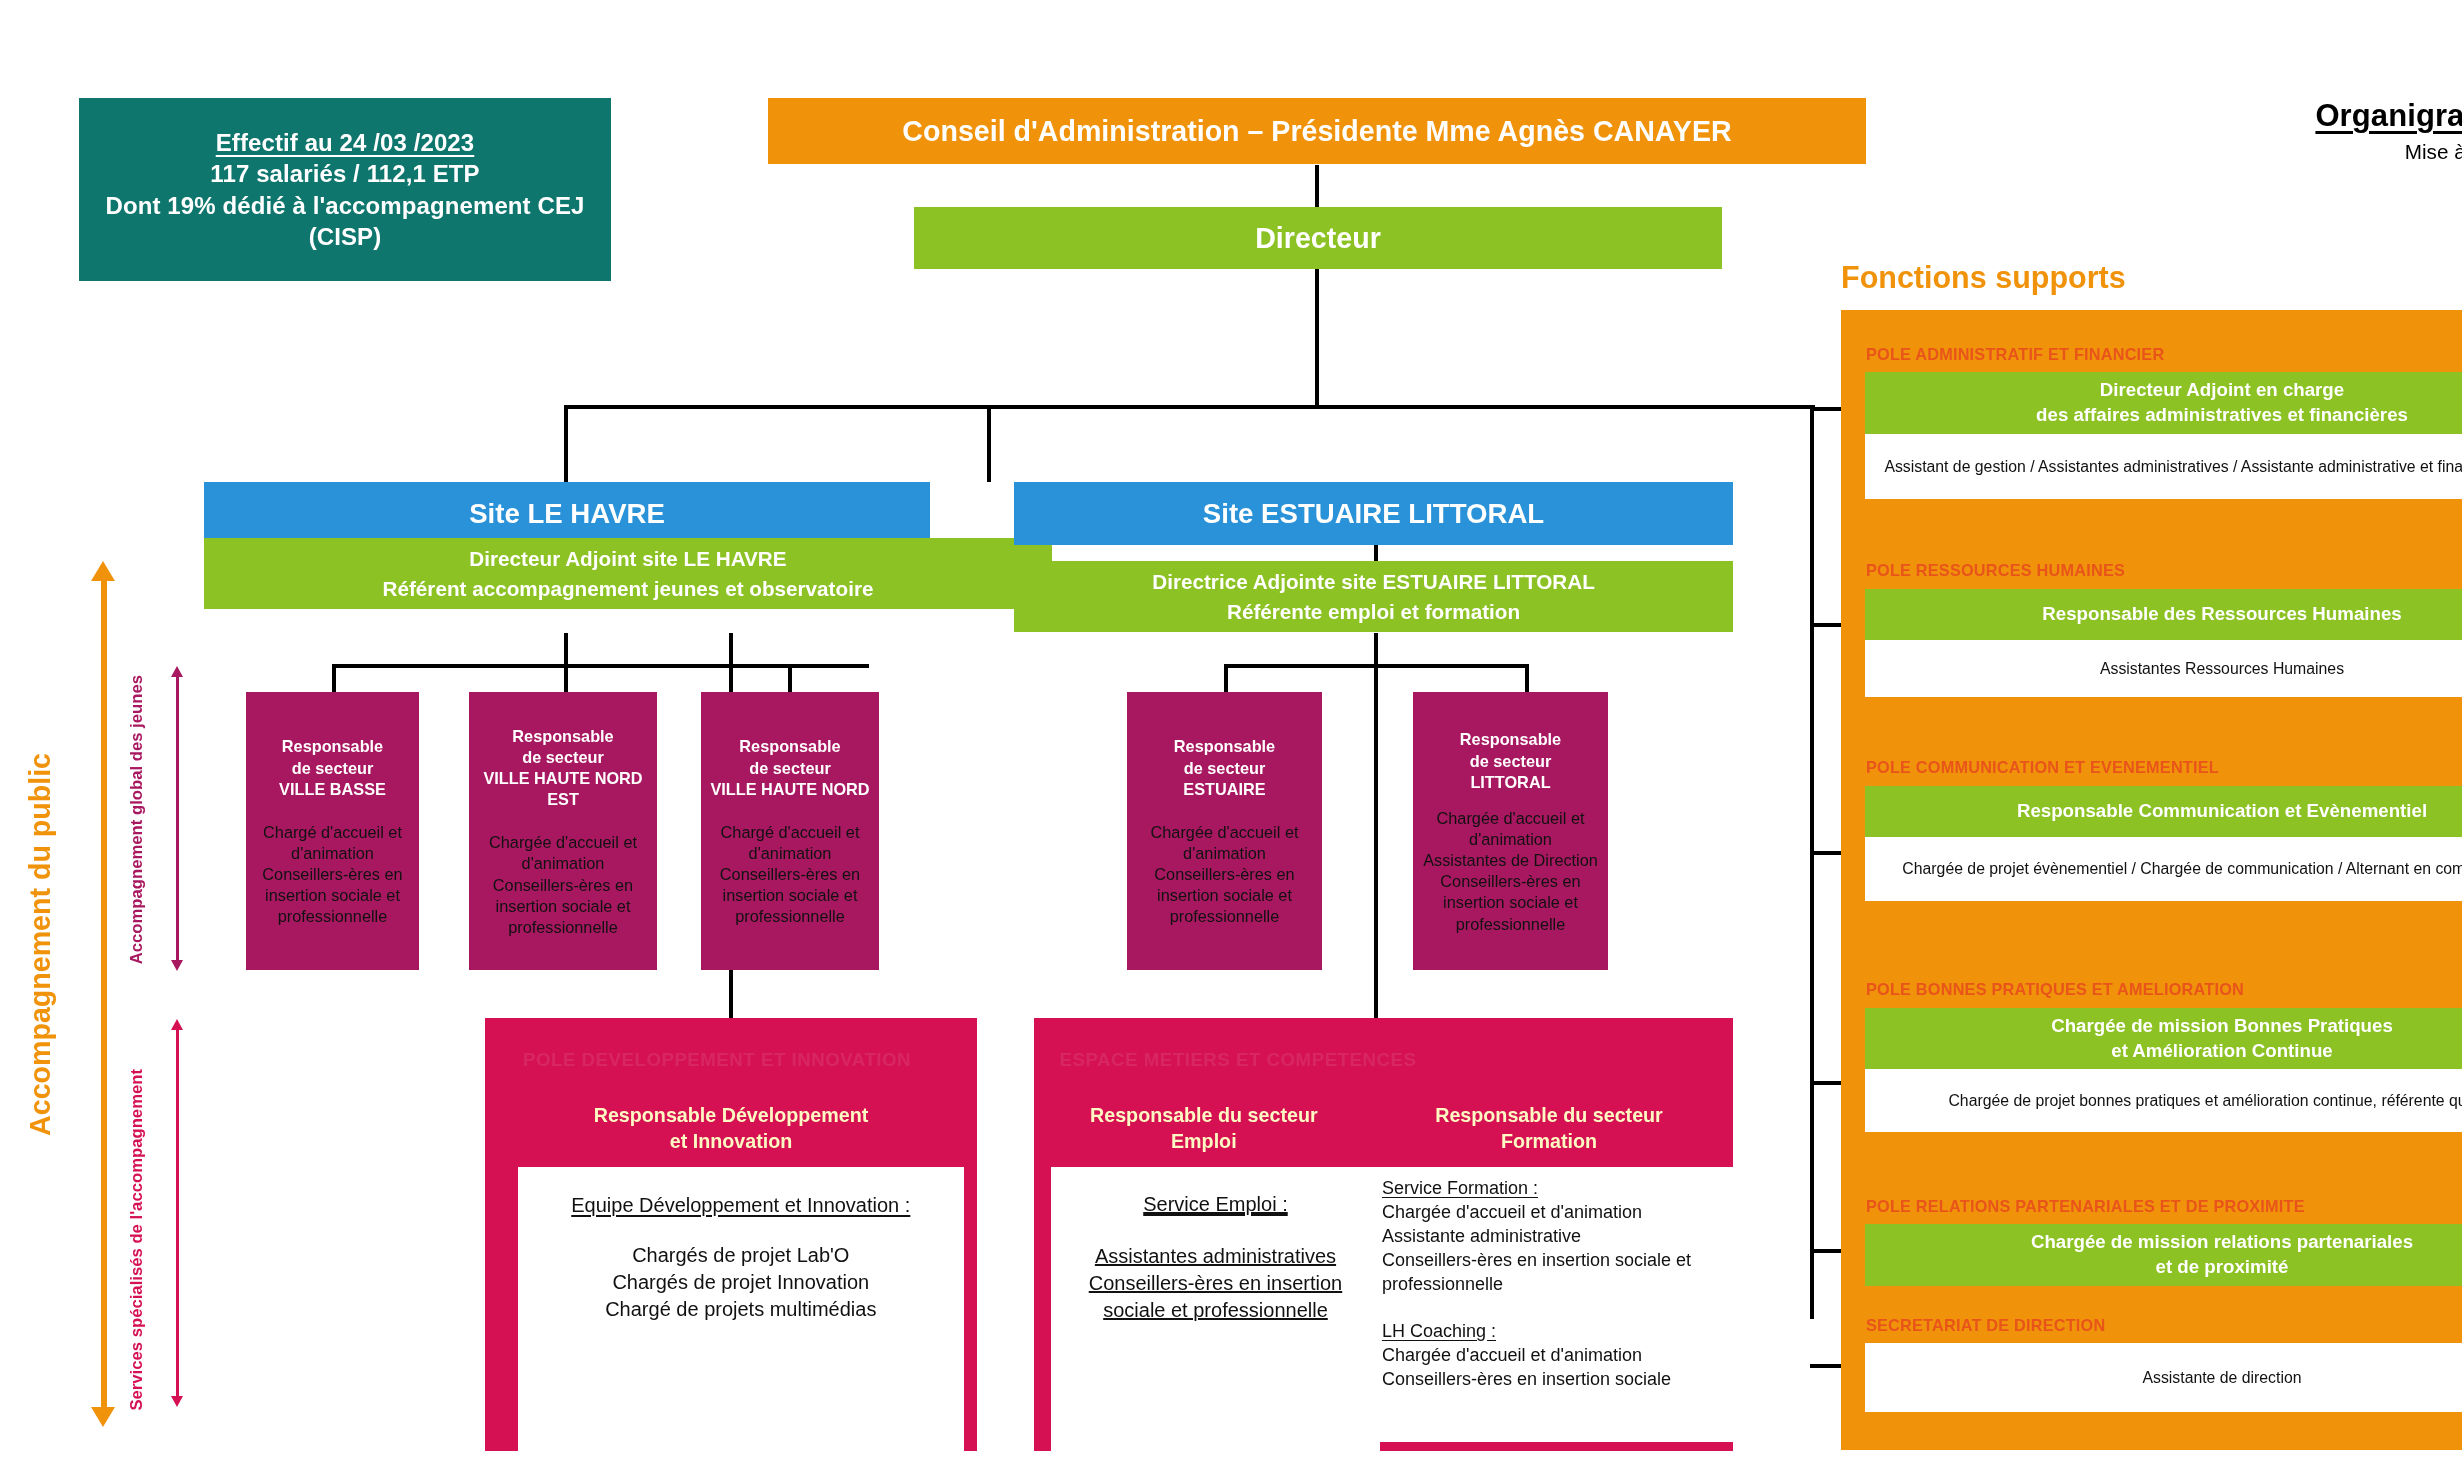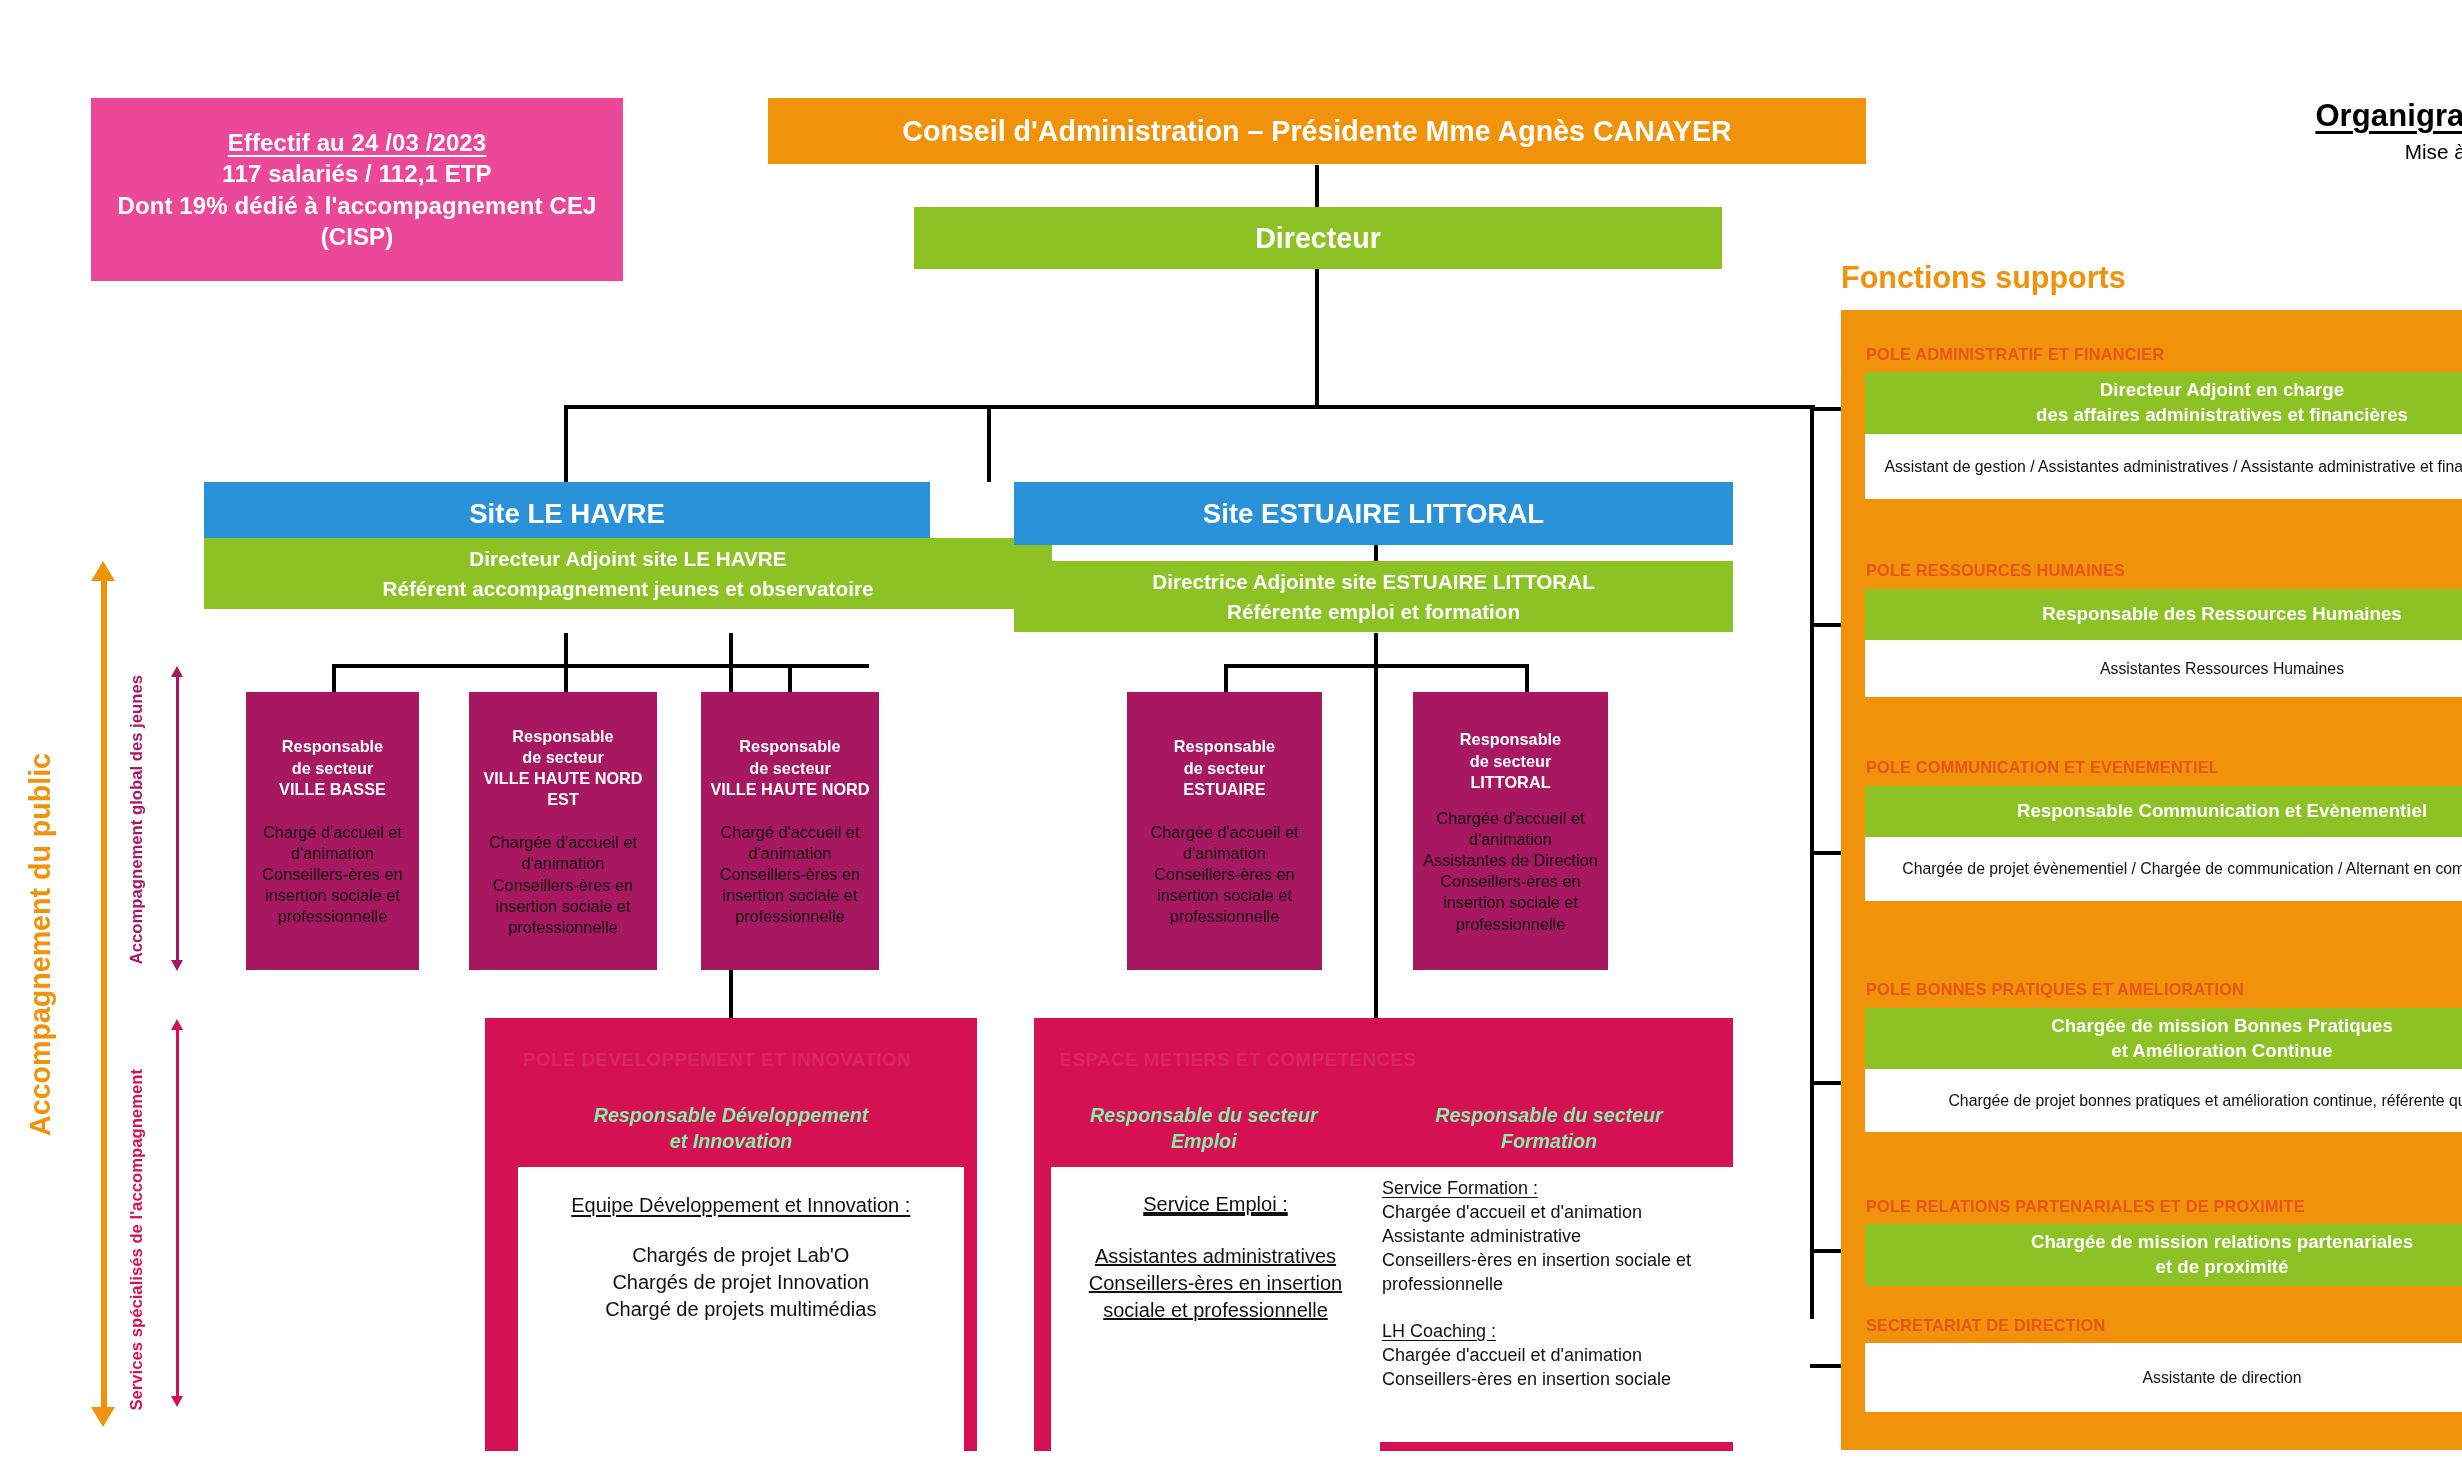--- a/index.html
+++ b/index.html
@@ -10,21 +10,21 @@
 
   
   .ctr{display:flex;align-items:center;justify-content:center;text-align:center;}
   .col{display:flex;flex-direction:column;align-items:center;justify-content:center;text-align:center;}
 
   .orange{background:#F0930B;color:#ffffff;}
   .green {background:#8CC224;color:#ffffff;}
   .blue  {background:#2A92D8;color:#ffffff;}
   .magenta{background:#A81860;}
   .pink  {background:#D51153;color:#ffffff;}
-  .black {background:#ec4899;color:#ffffff;margin-left:12px;}
+  .black {background:#0f766e;color:#ffffff;}
 
   .line{position:absolute;background:#000000;}
 
   
   #infoBox{left:79px;top:98px;width:532px;height:183px;}
   #infoBox .l{font-size:24px;font-weight:700;line-height:1.30;letter-spacing:0.1px;}
   #infoBox .u{text-decoration:underline;text-underline-offset:4.4px;}
 
   
   #titleBlock{right:10.8px;top:98px;text-align:right;color:#000;}
@@ -43,21 +43,21 @@
   #siteHavreSub {left:204px;top:538px;width:848px;height:71px;}
   #siteEstHead  {left:1014px;top:482px;width:719px;height:63px;}
   #siteEstSub   {left:1014px;top:561px;width:719px;height:71px;}
 
   
   .sector{padding:8.9px 4.9px 6.9px 4.9px;}
   .sector .role{color:#ffffff;font-size:16.3px;font-weight:700;line-height:1.30;}
   .sector .staff{color:#111111;font-size:16.3px;font-weight:400;line-height:1.30;margin-top:21.7px;}
 
   
-  .svcHead{color:#86efac;font-size:19.7px;font-weight:700;line-height:1.32;font-style:italic;}
+  .svcHead{color:#fef9c3;font-size:19.7px;font-weight:700;line-height:1.32;}
   .svcBody{background:#ffffff;color:#111111;font-size:20px;font-weight:400;line-height:1.34;}
   .svcBody .ttl{text-decoration:underline;text-underline-offset:3.4px;}
 
   
   #supportTitle{left:1841px;top:260px;font-size:30.5px;font-weight:700;color:#F0930B;}
   #supportPanel{left:1841px;top:310px;width:761px;height:1140px;background:#F0930B;}
   .poleLabel{color:#E8541A;font-size:16.3px;font-weight:700;letter-spacing:0.2px;}
   .poleGreen{background:#8CC224;color:#ffffff;font-size:18.7px;font-weight:700;line-height:1.32;}
   .poleWhite{background:#ffffff;color:#111111;font-size:15.8px;font-weight:400;line-height:1.34;}
 

